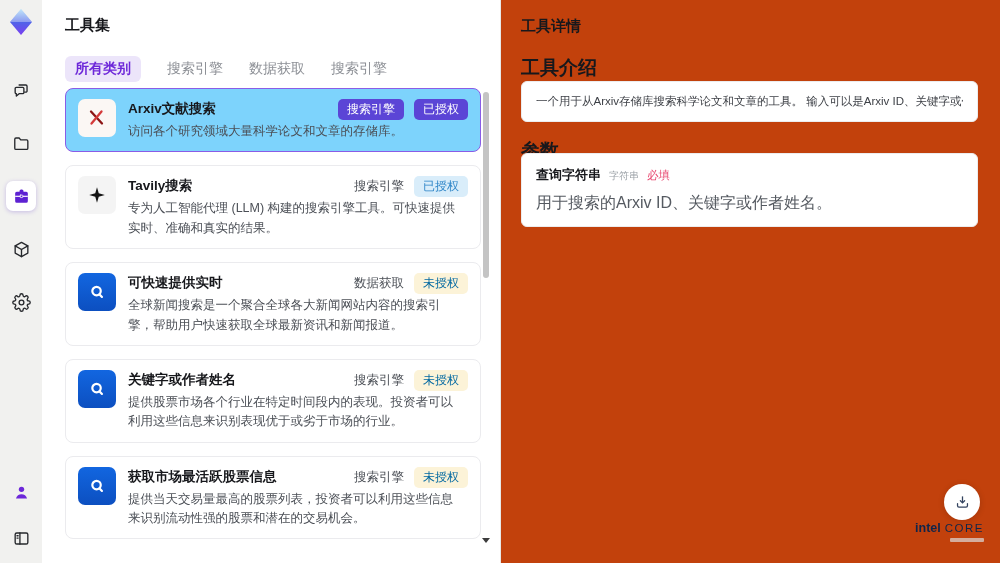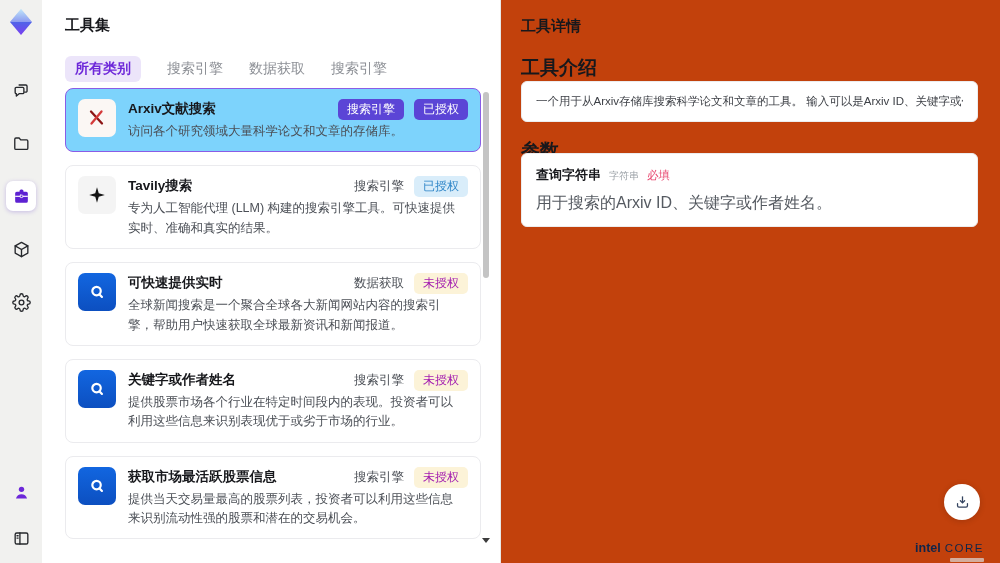--- a/index.html
+++ b/index.html
@@ -36,21 +36,21 @@
   .tool-icon.sparkle{background:#f4f4f4;}
   .tool-icon.bluelogo{background:linear-gradient(180deg,#1266e0,#0c4fc0);}
   .tool-body{flex:1;min-width:0;}
   .tool-head{display:flex;align-items:flex-start;justify-content:space-between;gap:8px;}
   .tool-title{font-size:13.5px;font-weight:700;color:#17181c;padding-top:1px;white-space:nowrap;}
   .badges{display:flex;gap:10px;align-items:center;flex-shrink:0;}
   .badge{font-size:12px;padding:3px 9px;border-radius:5px;line-height:1.25;white-space:nowrap;}
   .badge.solid{background:#5b45d6;color:#fff;}
   .cat-text{font-size:12.5px;color:#4b4f56;white-space:nowrap;}
   .badge.ok{background:#d9edfa;color:#2f86c8;}
-  .badge.no{background:#fcf3d8;color:#a21caf;}
+  .badge.no{background:#fcf3d8;color:#0369a1;}
   .tool-desc{font-size:12.5px;color:#4b4f56;line-height:1.55;margin-top:2px;max-width:332px;}
 
   .sb{position:absolute;right:11px;top:90px;bottom:26px;width:6px;}
   .sb-thumb{position:absolute;top:2px;width:6px;height:186px;background:#c4c4c4;border-radius:3px;}
   .sb-arrow{position:absolute;right:10px;bottom:20px;width:0;height:0;
             border-left:4px solid transparent;border-right:4px solid transparent;
             border-top:5px solid #3c3c3c;cursor:pointer;}
 
   
   .details{position:absolute;left:500px;top:0;right:0;bottom:0;background:#c2410c;
@@ -69,21 +69,21 @@
   .p-type{font-size:10px;color:#9aa0a6;}
   .p-req{font-size:11.5px;color:#e8476f;}
   .p-desc{margin-top:9px;font-size:16px;color:#555a61;}
 
   
   .fab{position:absolute;right:20px;bottom:43px;width:36px;height:36px;border-radius:50%;
        background:#fff;box-shadow:0 1px 6px rgba(0,0,0,.16);display:flex;align-items:center;
        justify-content:center;cursor:pointer;}
   .fab svg{width:17px;height:17px;stroke:#33435f;stroke-width:1.8;fill:none;
            stroke-linecap:round;stroke-linejoin:round;}
-  .brand{position:absolute;right:16px;bottom:1px;text-align:right;color:#10254a;}
+  .brand{position:absolute;right:16px;bottom:21px;text-align:right;color:#10254a;}
   .brand-line{font-size:12.5px;white-space:nowrap;}
   .b1{font-weight:700;}
   .b2{font-weight:400;letter-spacing:1.5px;text-transform:uppercase;font-size:11.5px;margin-left:4px;}
   .brand-bar{height:4px;width:34px;background:#dcdcdc;opacity:.7;margin:3px 0 0 auto;border-radius:1px;}
 </style>
 </head>
 <body>
 
 <div class="app">
 

